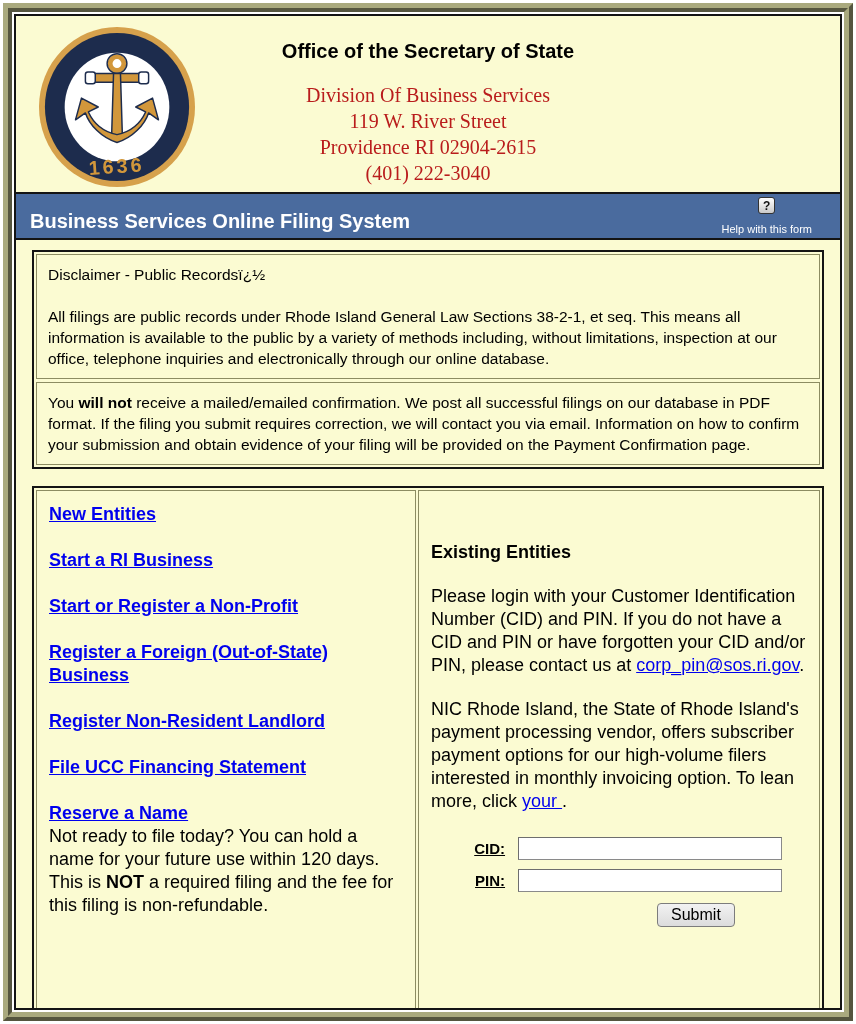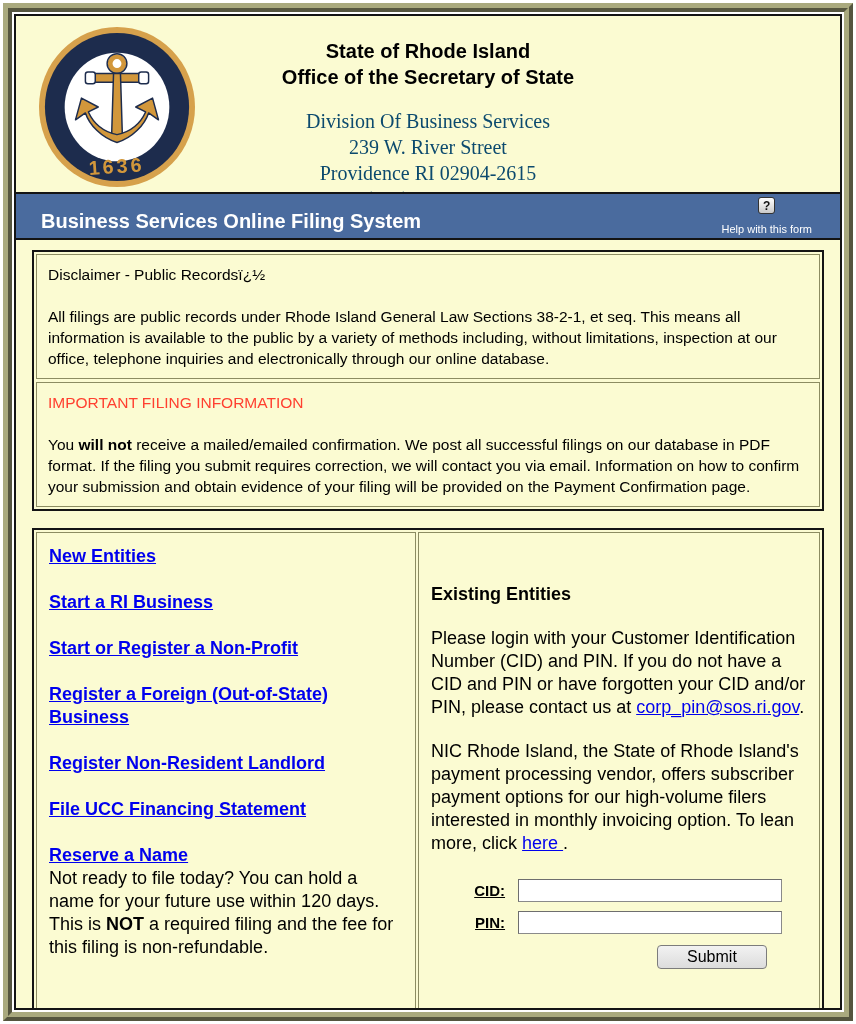--- a/index.html
+++ b/index.html
@@ -39,34 +39,34 @@
     font-weight: bold;
     font-size: 20px;
     line-height: 26px;
     color: #000;
   }
   .addr {
     margin-top: 18px;
     font-family: "Liberation Serif", serif;
     font-size: 20px;
     line-height: 26px;
-    color: #0c4a6e;
+    color: #b91c1c;
   }
 
   
   .titlebar {
     position: relative;
     height: 48px;
     background: #4a6b9e;
     border-top: 2px solid #141414;
     border-bottom: 2px solid #141414;
   }
   .tb-title {
     position: absolute;
-    left: 25px;
+    left: 14px;
     bottom: 5px;
     color: #ffffff;
     font-weight: bold;
     font-size: 20px;
   }
   .help {
     position: absolute;
     right: 28px;
     top: 2px;
     text-align: center;
@@ -171,21 +171,21 @@
     border-left-color: #6e6e6e;
     background: #ffffff;
     font-size: 15px;
     padding: 0 4px;
     font-family: "Liberation Sans", sans-serif;
   }
   .submit-row { margin-left: 226px; margin-top: 11px; }
   .submit-btn {
     font-family: "Liberation Sans", sans-serif;
     font-size: 16px;
-    padding: 2px 29px;
+    padding: 2px 13px;
     background: linear-gradient(#f2f2f2, #dcdcdc);
     border: 1px solid #7c7c7c;
     border-radius: 4px;
     color: #000;
     cursor: pointer;
   }
 </style>
 </head>
 <body>
 
@@ -202,25 +202,24 @@
           <circle cx="80" cy="38" r="10" fill="none" stroke="#1d2c4d" stroke-width="1.5"></circle>
           <rect x="52" y="48" width="56" height="9" rx="3" fill="#d2973b" stroke="#1d2c4d" stroke-width="1.5"></rect>
           <rect x="48" y="46.5" width="10" height="12" rx="2.5" fill="#ffffff" stroke="#1d2c4d" stroke-width="1.5"></rect>
           <rect x="102" y="46.5" width="10" height="12" rx="2.5" fill="#ffffff" stroke="#1d2c4d" stroke-width="1.5"></rect>
           <polygon points="76.5,48 83.5,48 85.5,113 74.5,113" fill="#d2973b" stroke="#1d2c4d" stroke-width="1.5"></polygon>
           <path d="M80 118 C64 113 52 100 48 88 L38 95 L44 73 L61 82 L51 87 C56 98 66 107 80 110 C94 107 104 98 109 87 L99 82 L116 73 L122 95 L112 88 C108 100 96 113 80 118 Z" fill="#d2973b" stroke="#1d2c4d" stroke-width="1.5" stroke-linejoin="round"></path>
           <text x="80" y="149" text-anchor="middle" fill="#d2973b" font-family="Liberation Sans, sans-serif" font-size="20" font-weight="bold" letter-spacing="3" transform="rotate(-4 80 149)">1636</text>
         </svg>
       </div>
       <div class="header-text">
-        <div class="ht-bold">State of Rhode Island</div>
         <div class="ht-bold">Office of the Secretary of State</div>
         <div class="addr">
           <div>Division Of Business Services</div>
-          <div>239 W. River Street</div>
+          <div>119 W. River Street</div>
           <div>Providence RI 02904-2615</div>
           <div>(401) 222-3040</div>
         </div>
       </div>
     </div>
 
     <div class="titlebar">
       <span class="tb-title">Business Services Online Filing System</span>
       <div class="help">
         <span class="help-icon">?</span>
@@ -229,21 +228,20 @@
     </div>
 
     <div class="main">
 
       <div class="notices">
         <div class="inner-box">
           <p class="head">Disclaimer - Public Recordsï¿½</p>
           <p>All filings are public records under Rhode Island General Law Sections 38-2-1, et seq. This means all information is available to the public by a variety of methods including, without limitations, inspection at our office, telephone inquiries and electronically through our online database.</p>
         </div>
         <div class="inner-box">
-          <p class="head red-head">IMPORTANT FILING INFORMATION</p>
           <p><span>You </span><b>will not</b><span> receive a mailed/emailed confirmation. We post all successful filings on our database in PDF format. If the filing you submit requires correction, we will contact you via email. Information on how to confirm your submission and obtain evidence of your filing will be provided on the Payment Confirmation page.</span></p>
         </div>
       </div>
 
       <table class="cols">
         <tbody>
             <tr>
           <td class="left-cell">
             <p><a class="biglink">New Entities</a></p>
             <p><a class="biglink">Start a RI Business</a></p>
@@ -252,21 +250,21 @@
             <p><a class="biglink">Register Non-Resident Landlord</a></p>
             <p><a class="biglink">File UCC Financing Statement</a></p>
             <p>
               <a class="biglink">Reserve a Name</a><br>
               <span class="note"><span>Not ready to file today? You can hold a name for your future use within 120 days. This is </span><b>NOT</b><span> a required filing and the fee for this filing is non-refundable.</span></span>
             </p>
           </td>
           <td class="right-cell">
             <p class="ee-head">Existing Entities</p>
             <p class="para"><span>Please login with your Customer Identification Number (CID) and PIN. If you do not have a CID and PIN or have forgotten your CID and/or PIN, please contact us at </span><a class="textlink">corp_pin@sos.ri.gov</a><span>.</span></p>
-            <p class="para"><span>NIC Rhode Island, the State of Rhode Island's payment processing vendor, offers subscriber payment options for our high-volume filers interested in monthly invoicing option. To lean more, click </span><a class="textlink">here </a><span>.</span></p>
+            <p class="para"><span>NIC Rhode Island, the State of Rhode Island's payment processing vendor, offers subscriber payment options for our high-volume filers interested in monthly invoicing option. To lean more, click </span><a class="textlink">your </a><span>.</span></p>
 
             <div class="login-form">
               <div class="form-row">
                 <label class="form-label">CID:</label>
                 <input class="form-input" type="text" value="" style="">
               </div>
               <div class="form-row">
                 <label class="form-label">PIN:</label>
                 <input class="form-input" type="text" value="" style="">
               </div>

